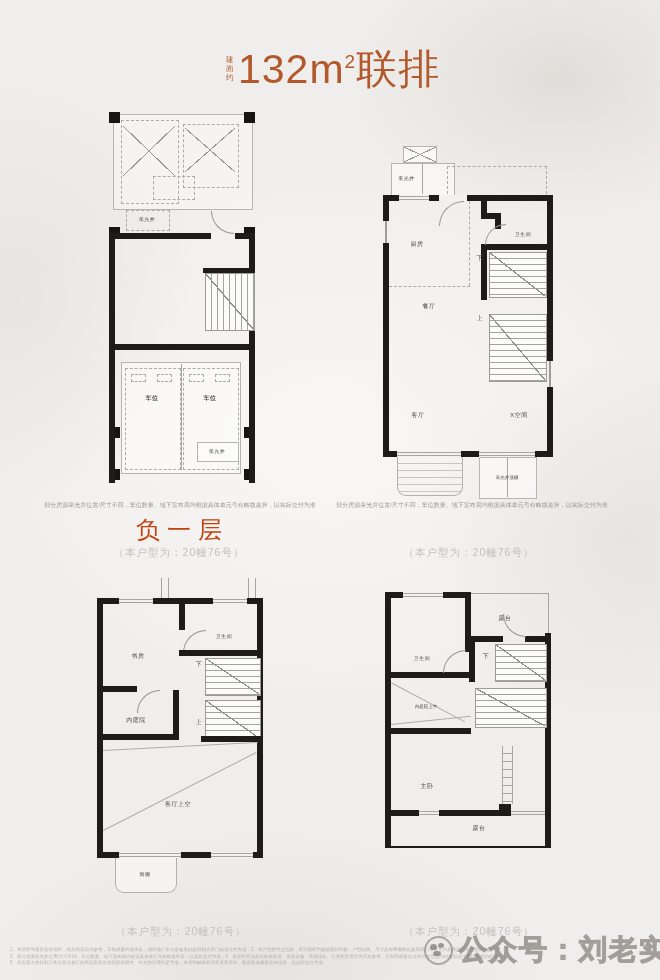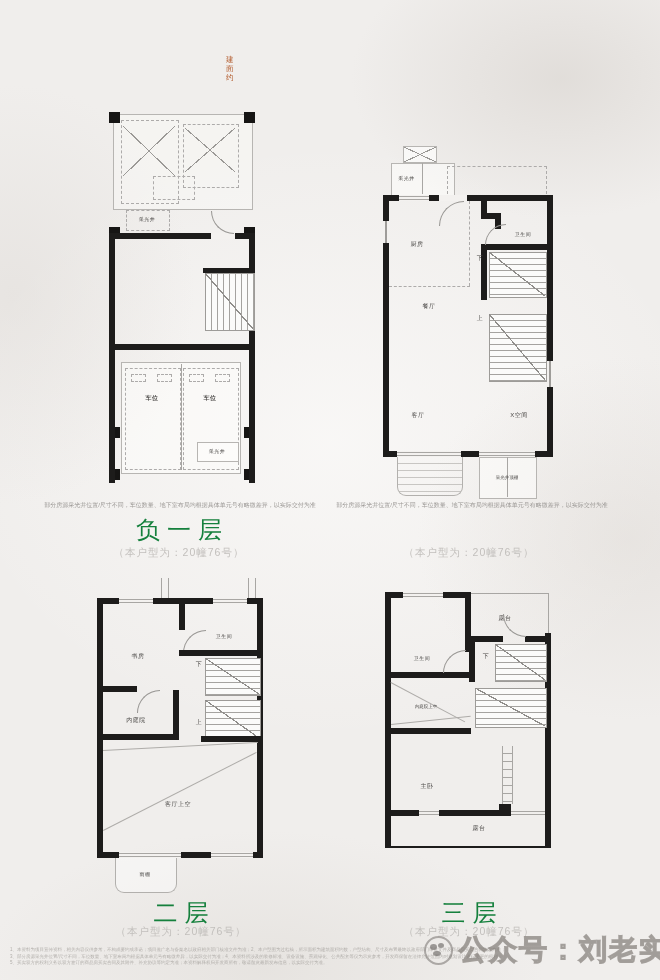--- a/index.html
+++ b/index.html
@@ -39,21 +39,21 @@
     border-top:1px solid #8f8c88;border-bottom:1px solid #8f8c88;
     font-family:"DejaVu Serif","Liberation Serif",serif;font-size:21px;color:#3d3a37;
     text-align:center;line-height:46px;letter-spacing:12px;text-indent:12px;}
   .area-pre{position:absolute;left:226px;top:55px;width:9px;font-size:7.5px;line-height:9px;
     color:#b25a2b;word-break:break-all;}
   .area-big{position:absolute;left:238px;top:40px;font-size:41px;line-height:44px;color:#b2582a;
     letter-spacing:1px;font-weight:500;}
   .area-big sup{font-size:19px;}
   .head-note{position:absolute;left:487px;top:64px;font-size:13.5px;color:#8d8a86;letter-spacing:1px;}
   
-  .ftitle{position:absolute;width:200px;text-align:center;font-size:24px;color:#15803d;
+  .ftitle{position:absolute;width:200px;text-align:center;font-size:24px;color:#c2410c;
     letter-spacing:7px;text-indent:7px;font-weight:500;font-family:Liberation Mono, monospace;}
   .fcap{position:absolute;width:200px;text-align:center;font-size:10.5px;color:#c2bfbc;letter-spacing:1px;}
   .fdisc{position:absolute;width:312px;text-align:center;font-size:6px;color:#9a9794;letter-spacing:0;}
   
   .fine{position:absolute;left:10px;top:947px;width:642px;font-size:4.5px;line-height:6.5px;color:#b2afab;}
   .wm{position:absolute;left:424px;top:931px;display:flex;align-items:center;gap:6px;opacity:.85;}
   .wm-ic{width:25px;height:25px;border:2px solid rgba(118,114,110,.65);border-radius:50%;position:relative;flex:0 0 auto;}
   .wm-ic i{position:absolute;background:rgba(100,96,92,.7);border-radius:50%;}
   .wm-tx{font-size:28px;font-weight:700;letter-spacing:2px;color:rgba(138,133,128,.22);
     -webkit-text-stroke:1.2px rgba(124,119,114,.75);white-space:nowrap;}
@@ -65,20 +65,21 @@
 
   <div class="blob" style="left:0;top:0;width:660px;height:980px;
     background:
       radial-gradient(ellipse 300px 200px at 85% 8%, rgba(213,208,203,.55), rgba(0,0,0,0) 70%),
       radial-gradient(ellipse 260px 300px at 2% 30%, rgba(223,219,215,.5), rgba(0,0,0,0) 70%),
       radial-gradient(ellipse 300px 260px at 95% 55%, rgba(220,215,210,.45), rgba(0,0,0,0) 70%),
       radial-gradient(ellipse 400px 200px at 40% 99%, rgba(221,217,212,.5), rgba(0,0,0,0) 70%),
       radial-gradient(ellipse 500px 400px at 50% 45%, rgba(252,251,250,.7), rgba(0,0,0,0) 75%);"></div>
 
   <div class="area-pre">建面约</div>
+  <div class="area-big"><span>132m</span><sup>2</sup><span>联排</span></div>
 
   <div class="plan" style="left:93px;top:112px;width:172px;height:380px;">
     <div class="thin" style="left:20px;top:2px;width:138px;height:94px;background:rgba(252,252,251,.4);"></div>
     <div class="dash" style="left:28px;top:8px;width:56px;height:82px;"></div>
     <div class="dash" style="left:90px;top:12px;width:54px;height:62px;"></div>
     <div class="xdiag" style="left:30px;top:14px;width:52px;height:50px;"></div>
     <div class="xdiag" style="left:92px;top:16px;width:50px;height:44px;"></div>
     <div class="dash" style="left:60px;top:64px;width:40px;height:22px;"></div>
     <div class="dash" style="left:33px;top:98px;width:42px;height:19px;"></div>
     <div class="rl rl5" style="left:33px;top:103px;width:42px;">采光井</div>
@@ -247,23 +248,21 @@
     <div class="wall" style="left:56px;top:232px;width:60px;height:6px;"></div>
     <div class="wall" style="left:116px;top:226px;width:12px;height:12px;"></div>
     <div class="tline" style="left:36px;top:233px;width:20px;height:1px;"></div>
     <div class="tline" style="left:36px;top:236px;width:20px;height:1px;"></div>
     <div class="tline" style="left:128px;top:233px;width:34px;height:1px;"></div>
     <div class="tline" style="left:128px;top:236px;width:34px;height:1px;"></div>
     <div class="rl" style="left:76px;top:246px;width:40px;">露台</div>
     <div class="abs" style="left:2px;top:268px;width:166px;height:2px;background:#1d1c1b;"></div>
   </div>
 
-  <div class="ftitle" style="left:81px;top:897px;">二层</div>
   <div class="fcap" style="left:81px;top:925px;">（本户型为：20幢76号）</div>
-  <div class="ftitle" style="left:369px;top:897px;">三层</div>
   <div class="fcap" style="left:369px;top:925px;">（本户型为：20幢76号）</div>
 
   <div class="fine">
     <div>1、本资料为项目宣传资料，相关内容仅供参考，不构成要约或承诺；项目推广名与备案名以政府相关部门核准文件为准；2、本户型图为过程稿，所示面积为建筑面积约数，户型结构、尺寸及布置最终以政府部门审批文件及商品房买卖合同约定为准；</div>
     <div>3、部分房源采光井位置/尺寸不同，车位数量、地下室布局均根据具体单元号有略微差异，以实际交付为准；4、本资料所涉及的装修标准、设备设施、景观绿化、公共配套等仅为示意参考，开发商保留在法律允许范围内对规划设计进行变更的权利；</div>
     <div>5、买卖双方的权利义务以双方签订的商品房买卖合同及其附件、补充协议等约定为准；本资料解释权归开发商所有，敬请留意最新发布信息，以实际交付为准。</div>
   </div>
 
   <div class="wm">
     <span class="wm-ic">

